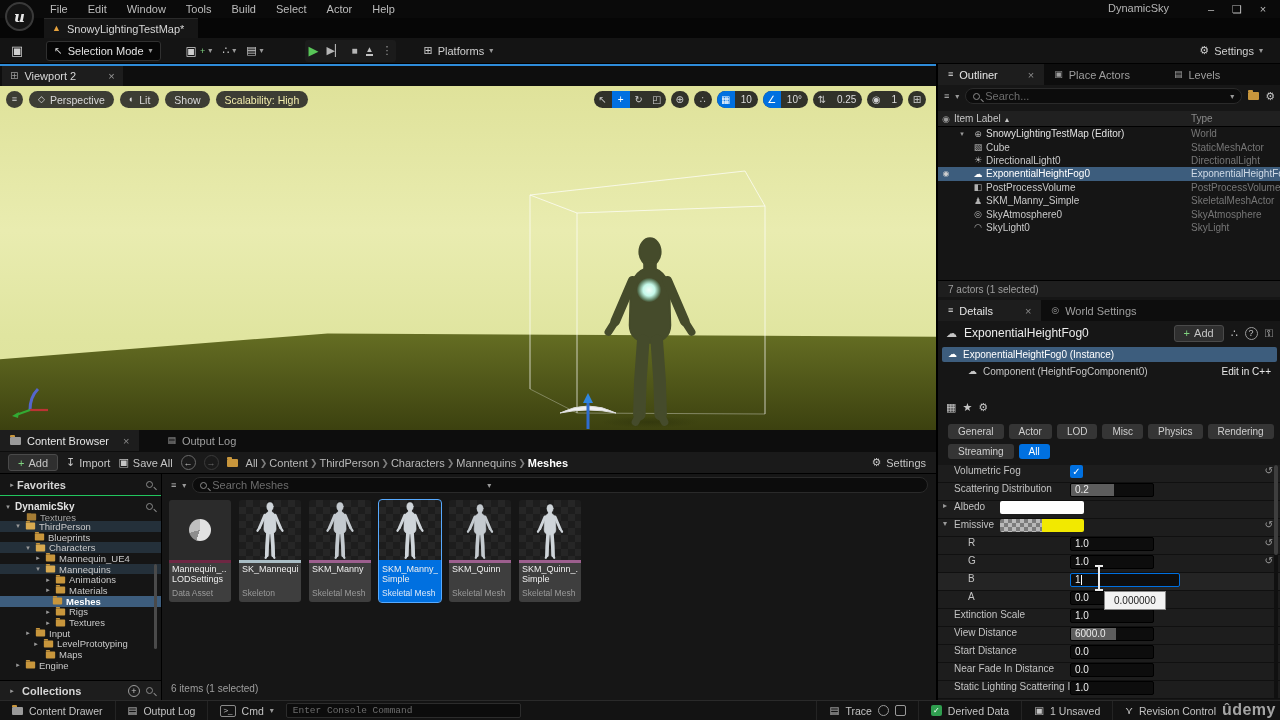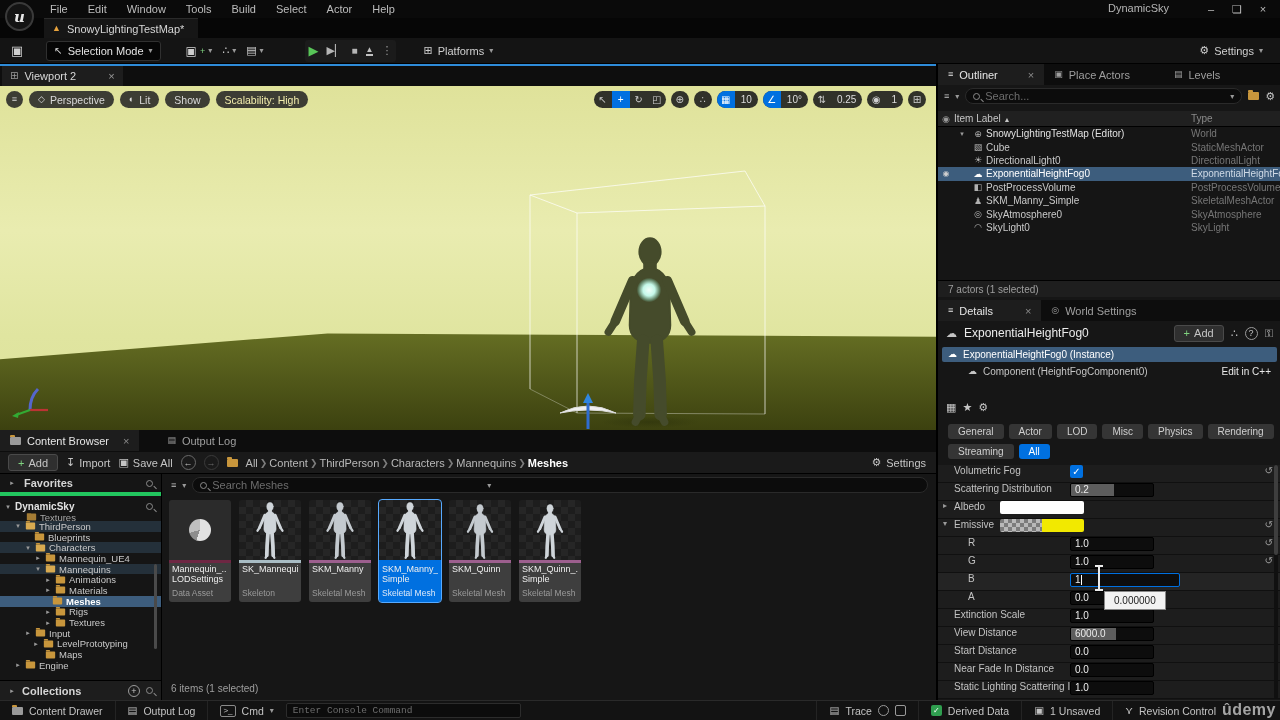--- a/index.html
+++ b/index.html
@@ -551,21 +551,21 @@
         <span class="csep">❯</span>
       <span class="crumb last">Meshes</span>
     </span>
     <span class="flex" style="position:absolute;right:10px;gap:5px">
       <span class="icn">⚙</span>
       <span>Settings</span>
     </span>
   </div>
 
   <div id="cb-left">
-    <div class="flex" style="height:22px;padding:0 8px;gap:8px;border-bottom:4px solid #22c55e">
+    <div class="flex" style="height:22px;padding:0 8px;gap:1px;border-bottom:1px solid #22c55e">
       <span class="t-ar">▸</span>
       <span style="flex:1;font-weight:bold;color:#d5d5d5">Favorites</span>
       <span class="mag"></span>
     </div>
     <div style="padding-top:4px">
       <div class="trow" style="height:13px;padding-left:4px">
         <span class="t-ar">▾</span>
         <span style="flex:1;font-weight:bold;font-size:10px;color:#e2e2e2">DynamicSky</span>
         <span class="mag" style="margin-right:8px"></span>
       </div>

